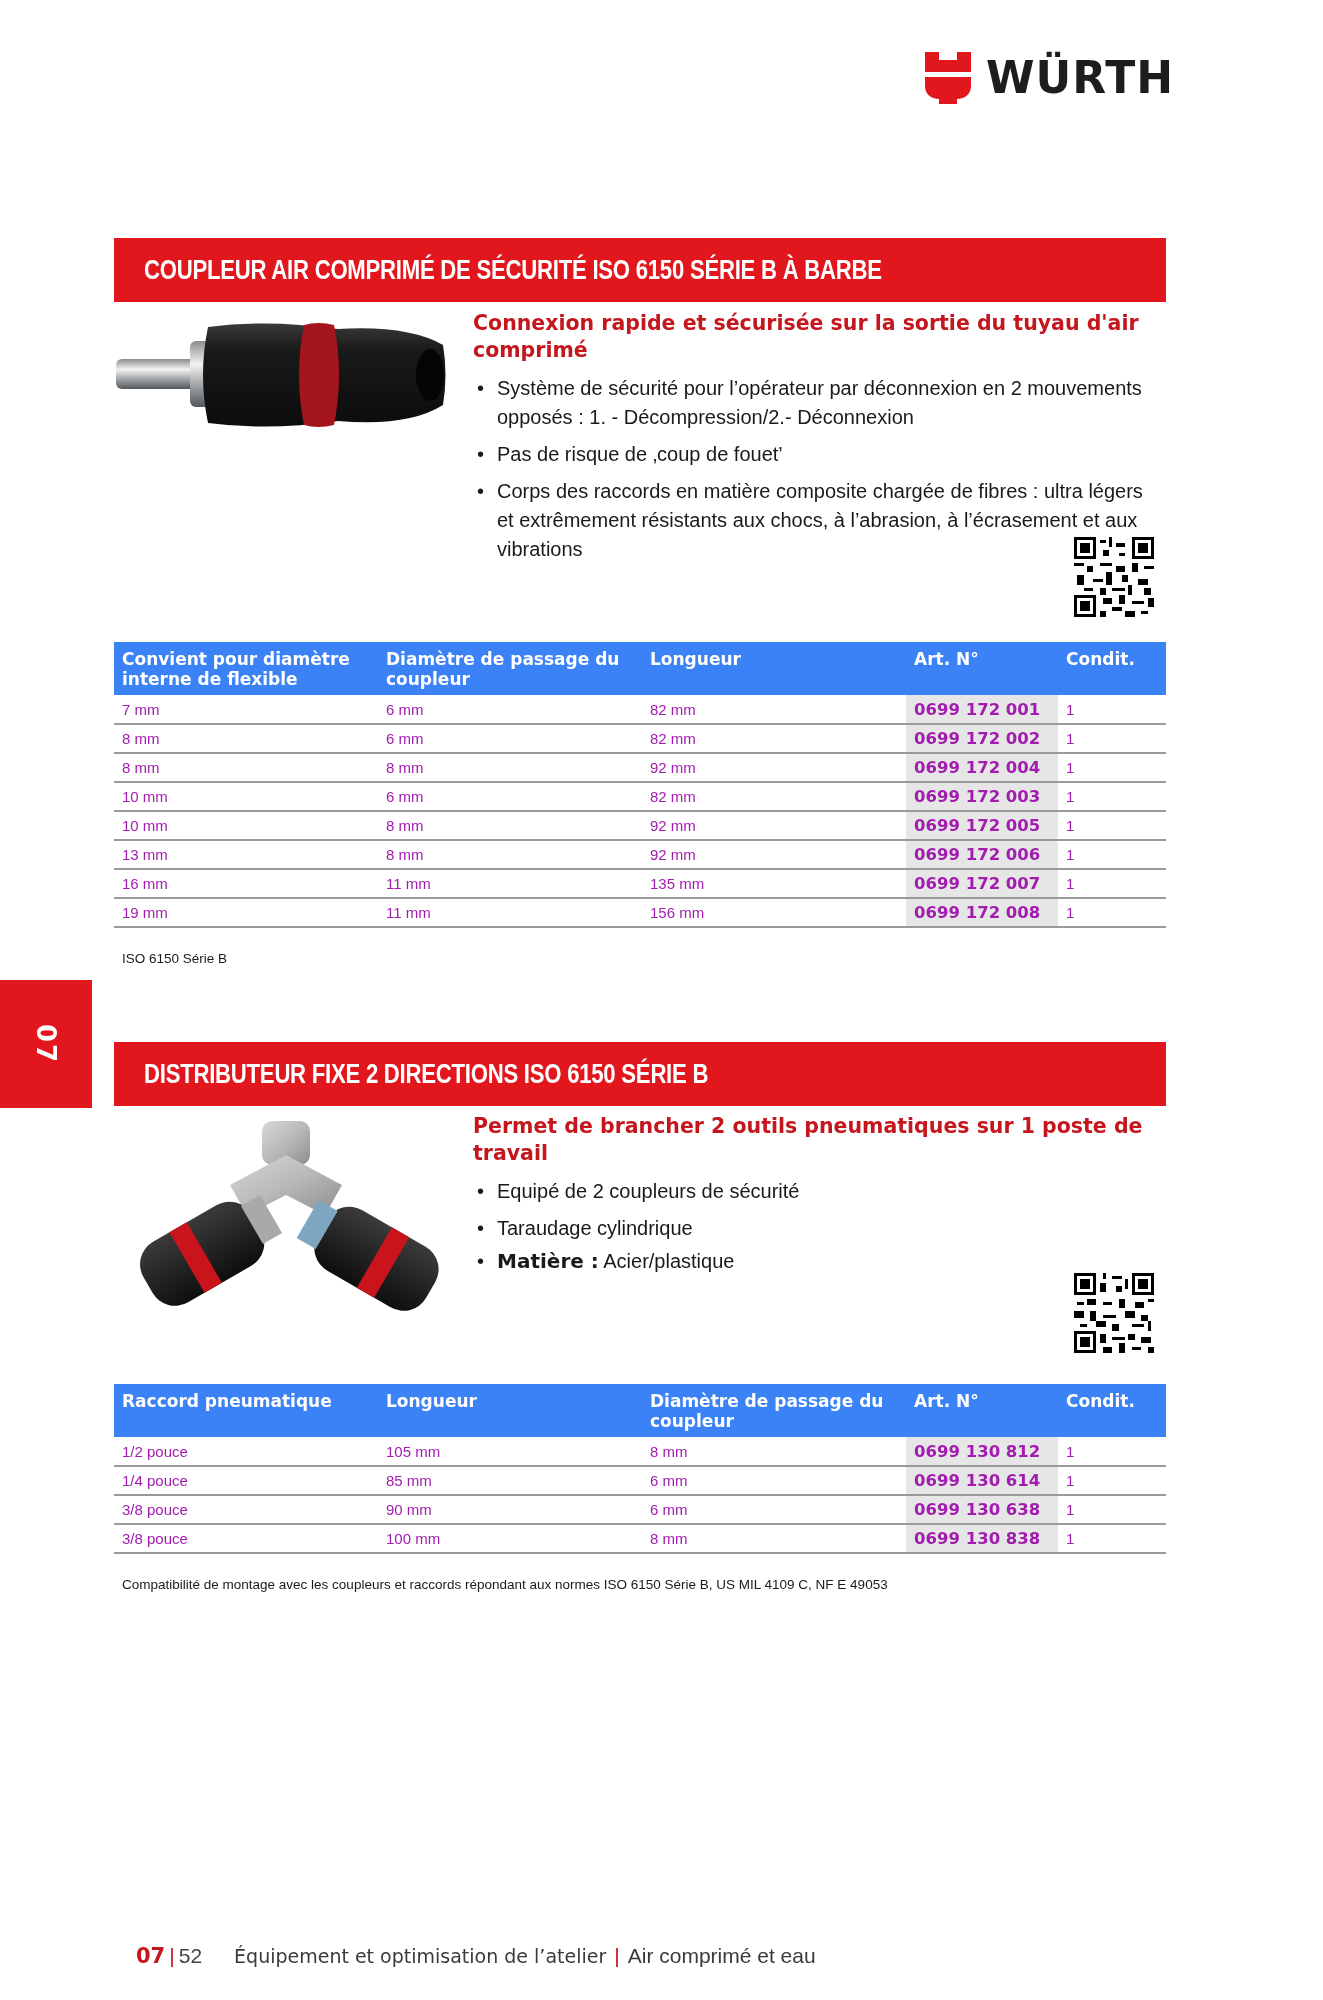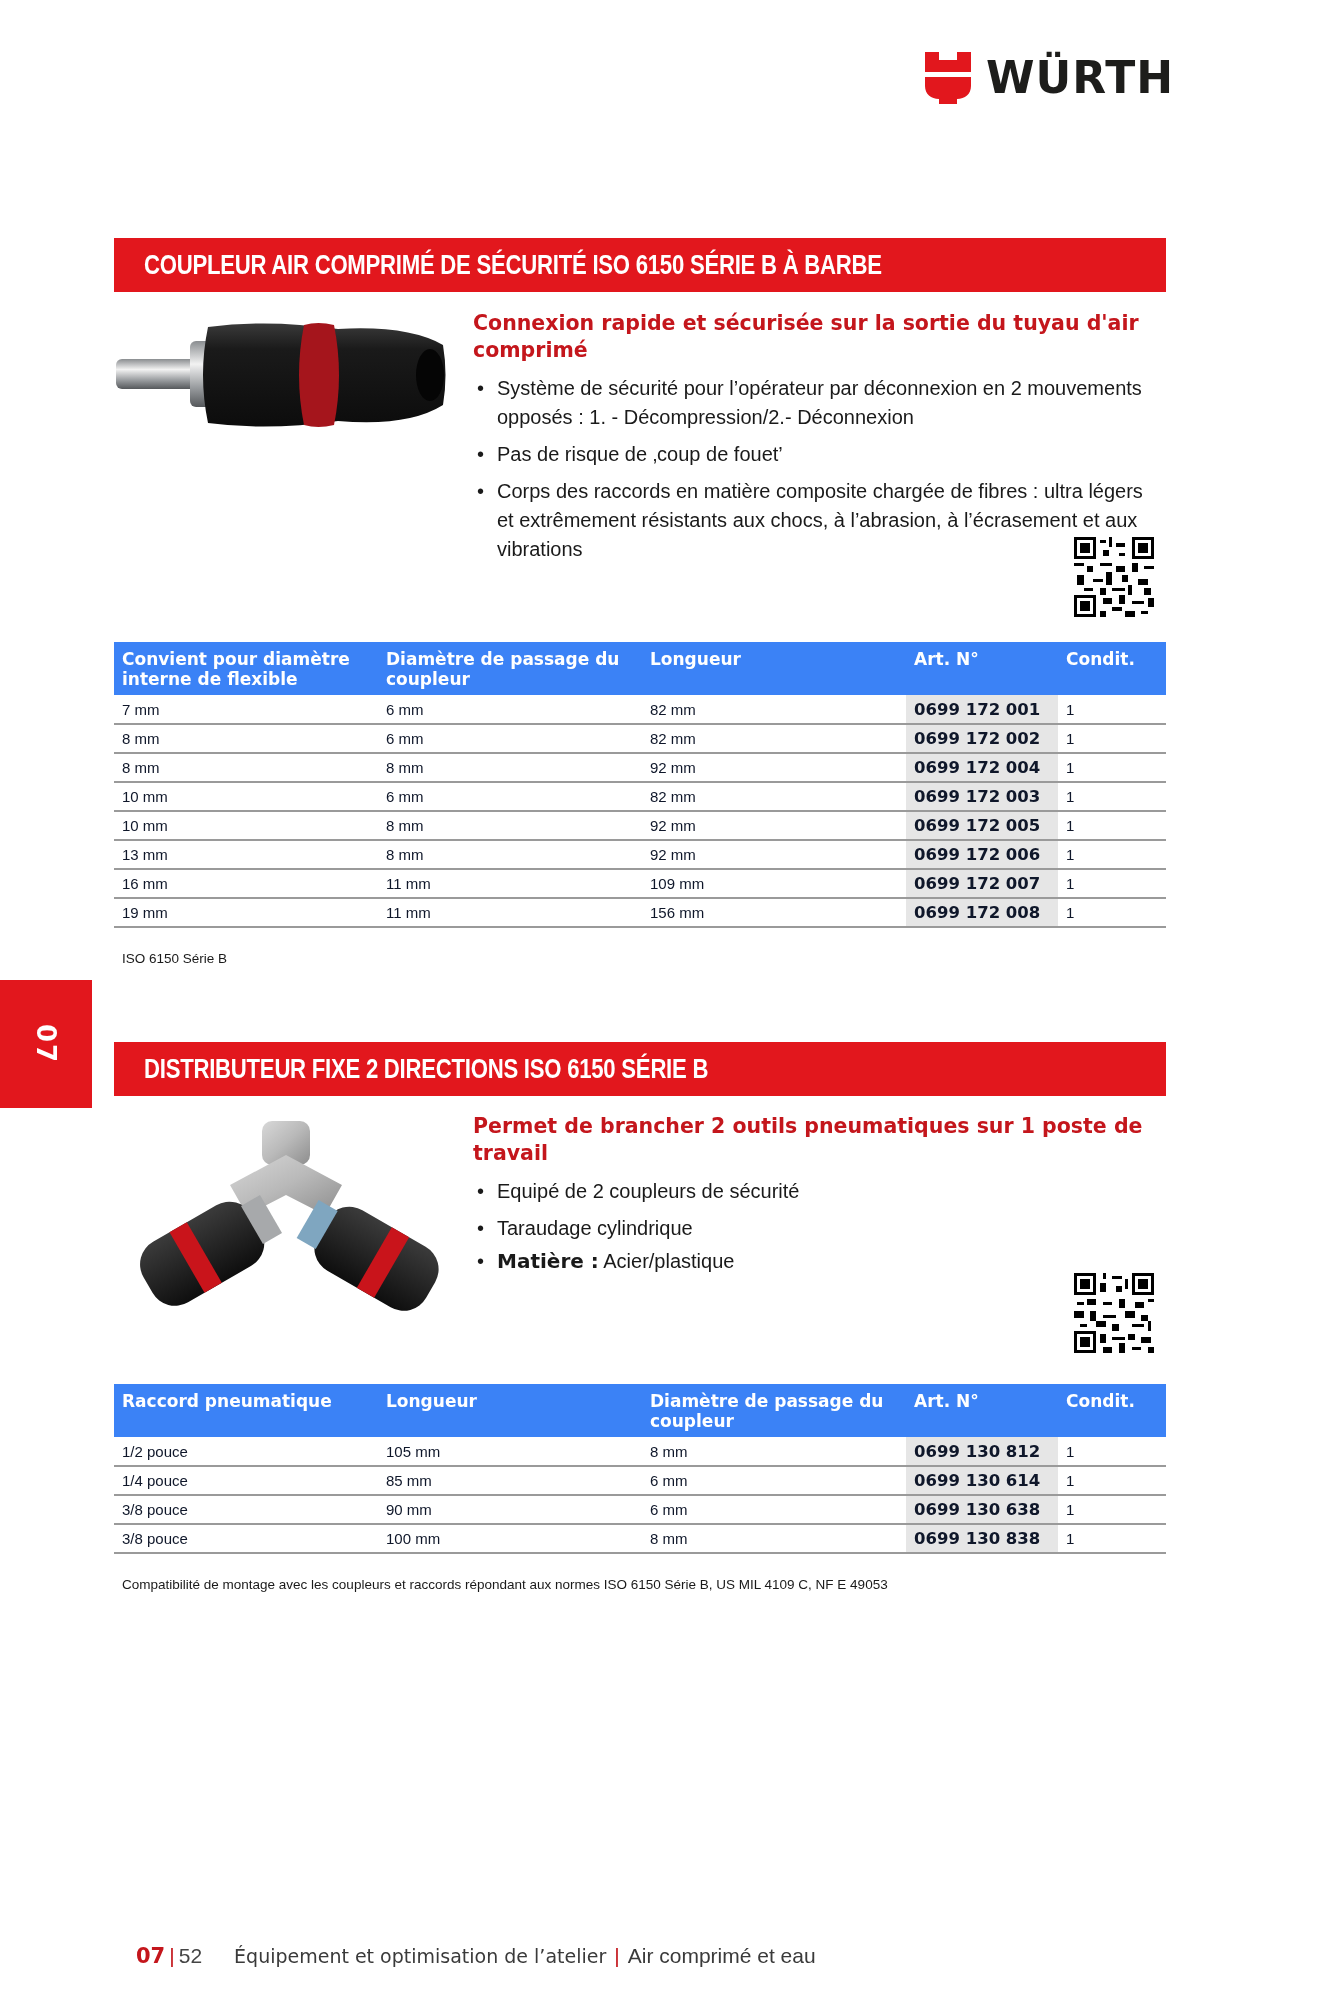--- a/index.html
+++ b/index.html
@@ -3,36 +3,36 @@
 <meta charset="utf-8">
 <style>
   * { box-sizing: border-box; margin: 0; padding: 0; }
   html, body { width: 1323px; height: 2000px; background: #ffffff; }
   body { position: relative; font-family: "Liberation Sans", sans-serif; color: #1a1a1a; overflow: hidden; }
 
   .logo { position: absolute; left: 925px; top: 52px; display: flex; align-items: center; gap: 15px; }
   .logo-mark { width: 46px; height: 52px; position: relative; }
   .logo-text { font-family: "DejaVu Sans", sans-serif; font-weight: bold; font-size: 44px; letter-spacing: 1px; color: #1d1d1b; line-height: 1; }
 
-  .section-bar { position: absolute; left: 114px; width: 1052px; height: 54px; background: #e2171d; display: flex; align-items: center; padding-left: 30px; }
+  .section-bar { position: absolute; left: 114px; width: 1052px; height: 64px; background: #e2171d; display: flex; align-items: center; padding-left: 30px; }
   .section-bar span { color: #ffffff; font-family: "Liberation Sans", sans-serif; font-weight: bold; font-size: 27px; transform: scaleX(0.82); transform-origin: left center; white-space: nowrap; letter-spacing: -0.3px; }
 
   .product-img { position: absolute; }
   .desc { position: absolute; left: 473px; width: 700px; }
   .desc h3 { color: #c4161c; font-family: "DejaVu Sans", sans-serif; font-weight: bold; font-size: 20.5px; line-height: 27px; margin-bottom: 10px; }
   .desc ul { list-style: none; }
   .desc li { position: relative; padding-left: 24px; font-size: 20px; line-height: 29px; color: #1a1a1a; margin-bottom: 8px; }
   .desc li::before { content: "\2022"; position: absolute; left: 4px; top: 0; }
   .desc li b { font-family: "DejaVu Sans", sans-serif; font-weight: bold; }
 
   .qr { position: absolute; width: 80px; height: 80px; }
 
   table.spec { position: absolute; left: 114px; width: 1052px; border-collapse: collapse; }
   table.spec th { background: #3b82f6; color: #ffffff; text-align: left; vertical-align: top; font-family: "DejaVu Sans", sans-serif; font-weight: bold; font-size: 17px; line-height: 20px; padding: 7px 8px 6px 8px; }
-  table.spec td { font-size: 15px; height: 29px; padding: 0 8px; border-bottom: 2px solid #9a9a9a; vertical-align: middle; color: #0f172a; }
+  table.spec td { font-size: 15px; height: 29px; padding: 0 8px; border-bottom: 2px solid #9a9a9a; vertical-align: middle; color: #a21caf; }
   table.spec td.art { background: #e6e6e6; font-family: "DejaVu Sans", sans-serif; font-weight: bold; font-size: 16.5px; border-bottom: 2px solid #9a9a9a; }
 
   .note { position: absolute; left: 122px; font-size: 13.5px; color: #1a1a1a; }
 
   .chapter-tab { position: absolute; left: 0; top: 980px; width: 92px; height: 128px; background: #e2171d; display: flex; align-items: center; justify-content: center; }
   .chapter-tab span { color: #ffffff; font-family: "DejaVu Sans", sans-serif; font-weight: bold; font-size: 26px; transform: rotate(90deg); display: inline-block; letter-spacing: 2px; }
 
   .footer { position: absolute; left: 136px; top: 1944px; display: flex; align-items: baseline; font-size: 21px; white-space: nowrap; }
   .footer .chap { color: #c4161c; font-family: "DejaVu Sans", sans-serif; font-weight: bold; }
   .footer .sep { color: #c4161c; margin: 0 4px; }
@@ -192,21 +192,21 @@
     <tr>
         <td>13 mm</td>
         <td>8 mm</td>
         <td>92 mm</td>
         <td class="art">0699 172 006</td>
         <td>1</td>
       </tr>
     <tr>
         <td>16 mm</td>
         <td>11 mm</td>
-        <td>109 mm</td>
+        <td>135 mm</td>
         <td class="art">0699 172 007</td>
         <td>1</td>
       </tr>
     <tr>
         <td>19 mm</td>
         <td>11 mm</td>
         <td>156 mm</td>
         <td class="art">0699 172 008</td>
         <td>1</td>
       </tr>

